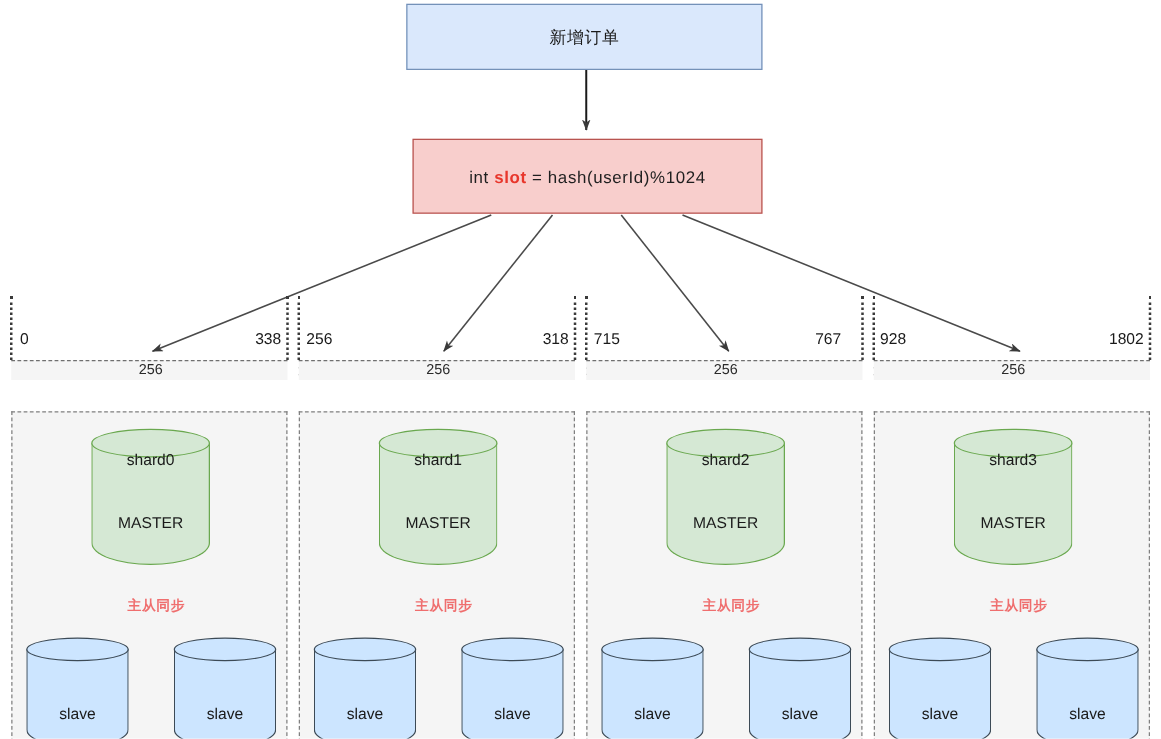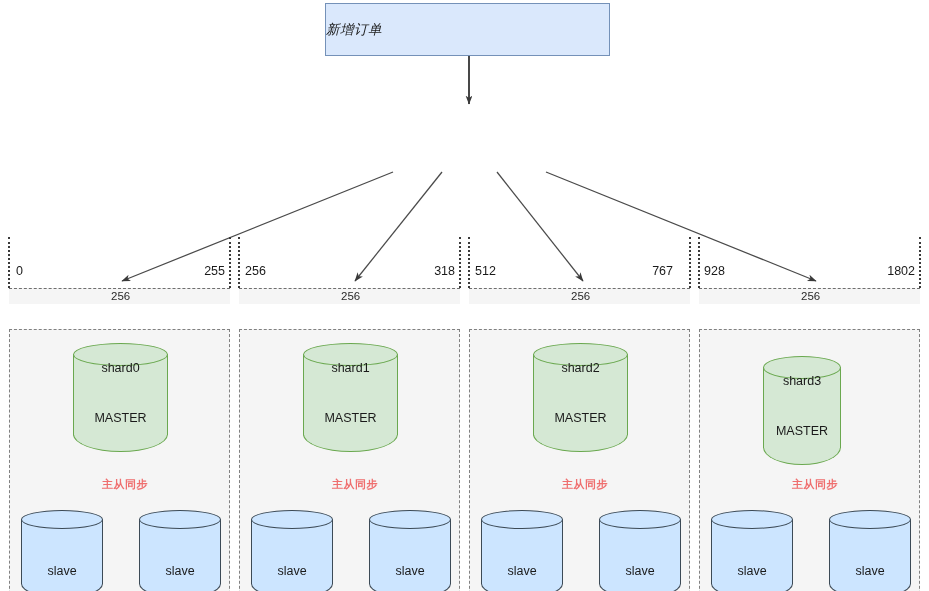--- a/index.html
+++ b/index.html
@@ -16,25 +16,25 @@
     height: 591px;
     background: #ffffff;
     overflow: hidden;
   }
 
   
   .proc-box {
     position: absolute;
     display: flex;
     align-items: center;
+    justify-content: center;
     box-sizing: border-box;
     font-size: 13.5px;
     color: #1a1a1a;
     letter-spacing: .5px;
-    font-style: italic;
   }
   #order-box {
     left: 325px; top: 3px; width: 285px; height: 53px;
     background: #dae8fc;
     border: 1px solid #7491b8;
   }
   #slot-box {
     left: 330px; top: 111px; width: 280px; height: 60px;
     background: #f8cecc;
     border: 1px solid #b85450;
@@ -153,20 +153,23 @@
 </style>
 </head>
 <body>
 
 <div id="stage">
 
   <div class="proc-box" id="order-box">
     <span>新增订单</span>
   </div>
 
+  <div class="proc-box" id="slot-box">
+    <span class="code"><span>int </span><span class="kw">slot</span><span> = hash(userId)%1024</span></span>
+  </div>
 
   <svg id="wires" viewBox="0 0 929 591">
     <defs>
       <marker id="ah" markerWidth="10" markerHeight="10" refX="8.4" refY="3.4" orient="auto" markerUnits="userSpaceOnUse">
         <path d="M0,0 L9,3.4 L0,6.8 L2.4,3.4 z" fill="#3a3a3a"></path>
       </marker>
       <marker id="ahs" markerWidth="9" markerHeight="9" refX="7.6" refY="3.1" orient="auto" markerUnits="userSpaceOnUse">
         <path d="M0,0 L8.2,3.1 L0,6.2 L2.2,3.1 z" fill="#111111"></path>
       </marker>
       <marker id="dimL" markerWidth="9" markerHeight="9" refX="7.4" refY="3.1" orient="auto" markerUnits="userSpaceOnUse">
@@ -225,26 +228,26 @@
   <div class="vmark" style="left:8px"></div>
   <div class="vmark" style="left:229px"></div>
   <div class="vmark" style="left:238px"></div>
   <div class="vmark" style="left:459px"></div>
   <div class="vmark" style="left:468px"></div>
   <div class="vmark" style="left:689px"></div>
   <div class="vmark" style="left:698px"></div>
   <div class="vmark" style="left:919px"></div>
 
   <div class="range-num left" style="left:16px">0</div>
-  <div class="range-num right" style="left:180px; width:45px">255</div>
+  <div class="range-num right" style="left:180px; width:45px">338</div>
 
   <div class="range-num left" style="left:245px">256</div>
   <div class="range-num right" style="left:410px; width:45px">318</div>
 
-  <div class="range-num left" style="left:475px">512</div>
+  <div class="range-num left" style="left:475px">715</div>
   <div class="range-num right" style="left:628px; width:45px">767</div>
 
   <div class="range-num left" style="left:704px">928</div>
   <div class="range-num right" style="left:862px; width:53px">1802</div>
 
   <div class="dim-band" style="left:9px;   width:221px"></div>
   <div class="dim-band" style="left:239px; width:221px"></div>
   <div class="dim-band" style="left:469px; width:221px"></div>
   <div class="dim-band" style="left:699px; width:221px"></div>
 
@@ -307,21 +310,21 @@
       <div class="lbl" style="top:54px">slave</div>
     </div>
     <div class="cyl slave" style="left:129px; top:180px; width:82px; height:88px;">
       <div class="body" style="top:9px; height:79px;"></div>
       <div class="top-ell" style="top:0px; height:19px;"></div>
       <div class="lbl" style="top:54px">slave</div>
     </div>
   </div>
 
   <div class="shard-panel" style="left:699px; width:221px">
-    <div class="cyl master" style="left:63px; top:26px; width:78px; height:109px;">
+    <div class="cyl master" style="left:63px; top:13px; width:95px; height:109px;">
       <div class="body" style="top:11px; height:98px;"></div>
       <div class="top-ell" style="top:0px;  height:23px;"></div>
       <div class="lbl" style="top:18px">shard3</div>
       <div class="lbl" style="top:68px">MASTER</div>
     </div>
     <div class="sync-label" style="left:92px; top:147px">主从同步</div>
     <div class="cyl slave" style="left:11px; top:180px; width:82px; height:88px;">
       <div class="body" style="top:9px; height:79px;"></div>
       <div class="top-ell" style="top:0px; height:19px;"></div>
       <div class="lbl" style="top:54px">slave</div>

